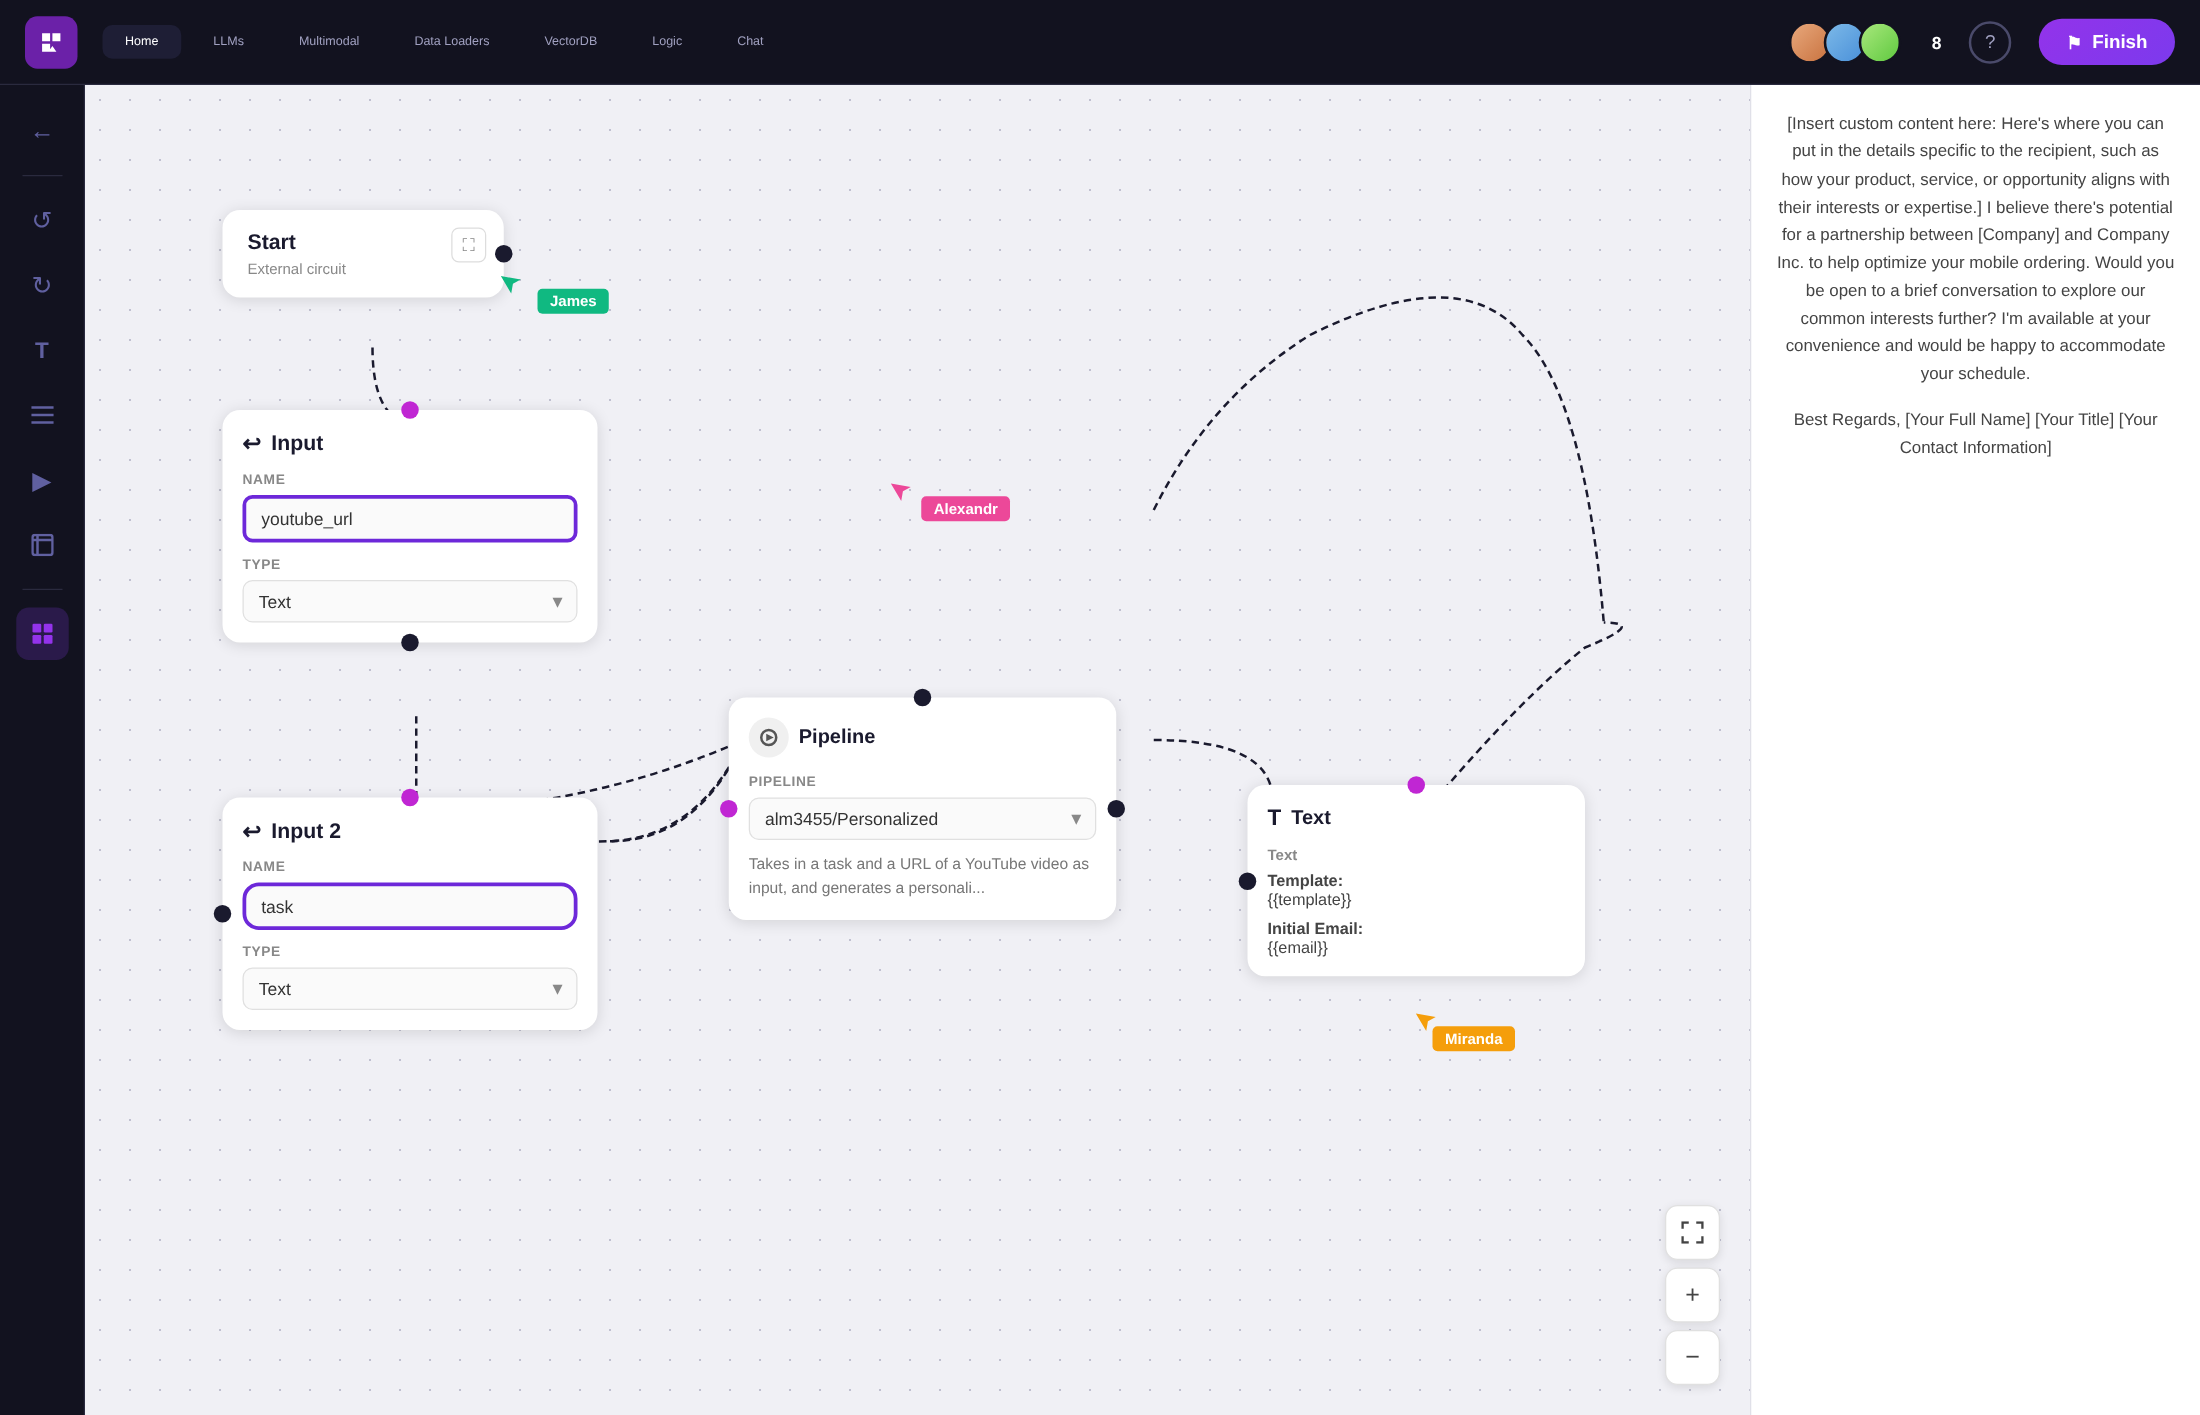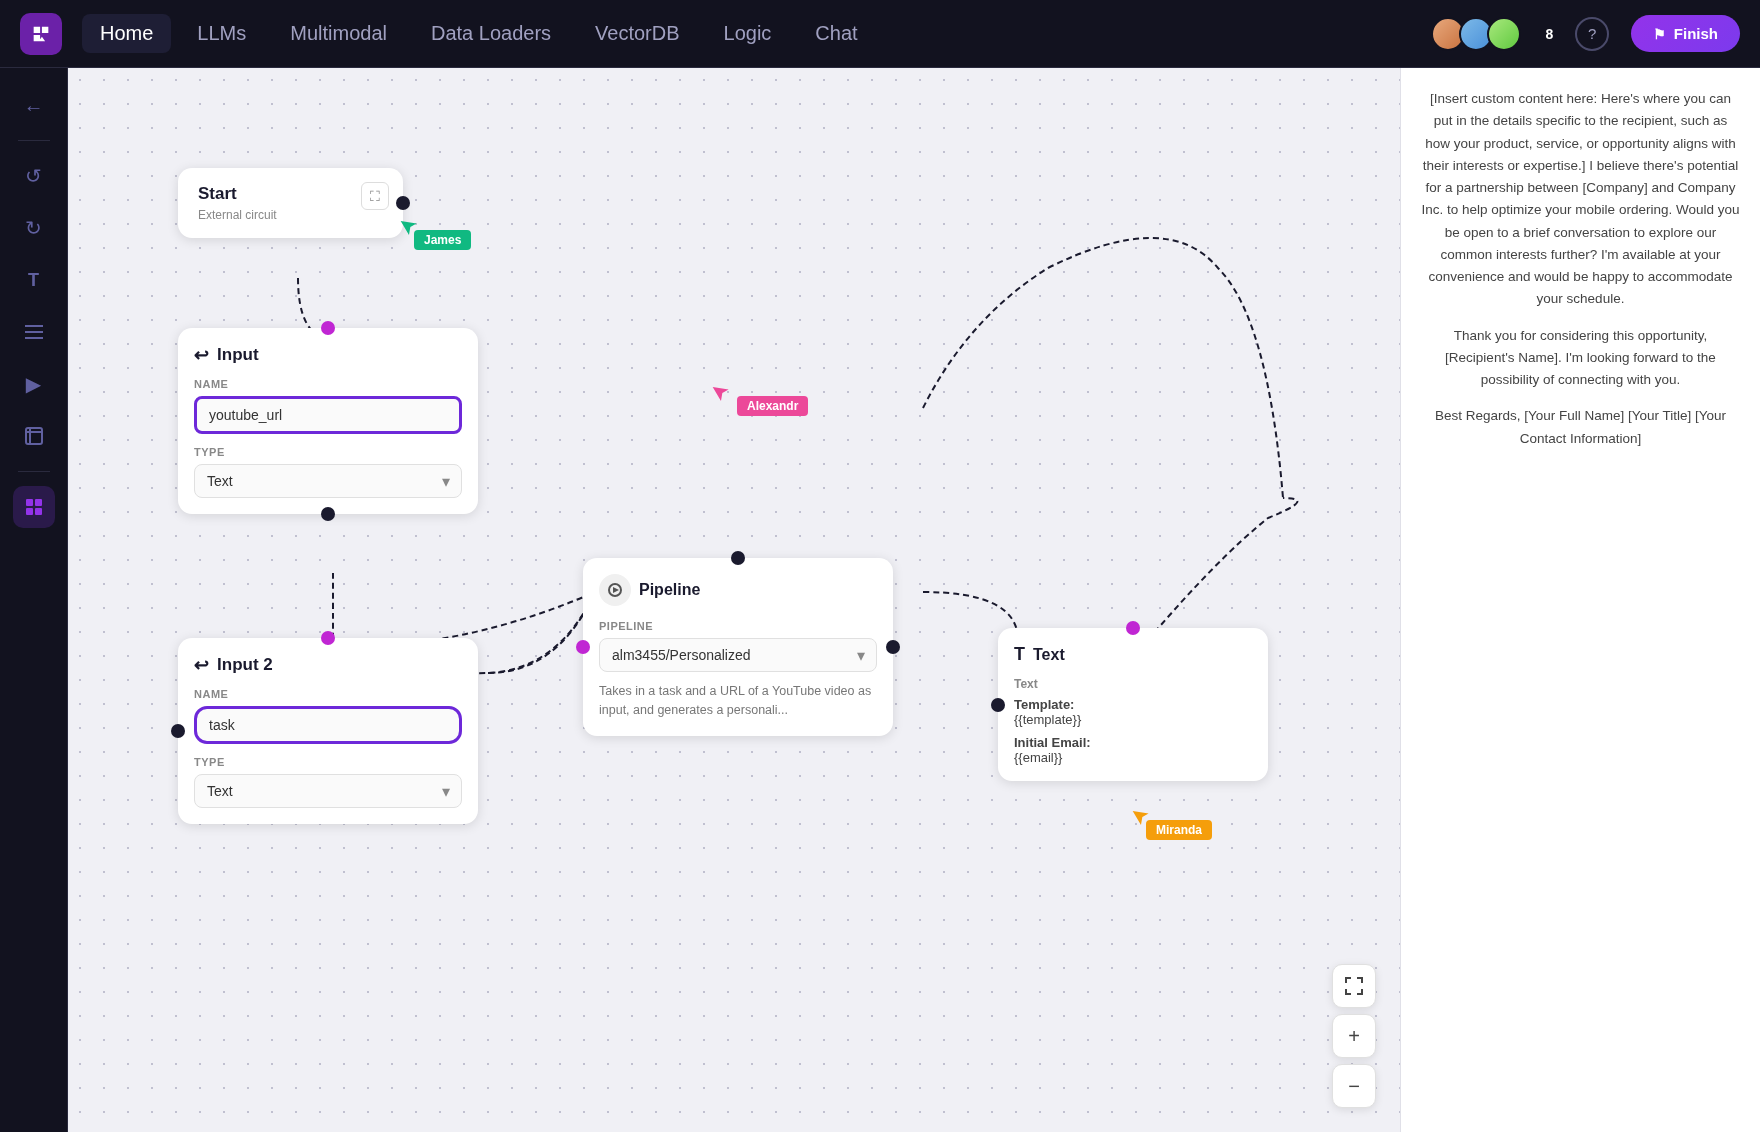--- a/index.html
+++ b/index.html
@@ -11,21 +11,21 @@
       background: #12121f; padding: 0 20px; gap: 8px;
       border-bottom: 1px solid #2a2a3e; position: relative; z-index: 100;
     }
     .nav-logo {
       width: 42px; height: 42px; background: #6b21a8; border-radius: 10px;
       display: flex; align-items: center; justify-content: center; margin-right: 12px;
       flex-shrink: 0;
     }
     .nav-logo svg { width: 22px; height: 22px; fill: white; }
     .nav-tab {
-      padding: 8px 18px; border-radius: 8px; font-size: 20px; font-weight: 500;
+      padding: 8px 18px; border-radius: 8px; font-size: 10px; font-weight: 500;
       color: #a0a0c0; cursor: pointer; border: none; background: transparent;
     }
     .nav-tab.active { background: #1e1e35; color: white; }
     .nav-spacer { flex: 1; }
     .nav-avatars { display: flex; align-items: center; gap: -6px; margin-right: 8px; }
     .nav-avatar {
       width: 34px; height: 34px; border-radius: 50%; border: 2px solid #12121f;
       margin-right: -6px; overflow: hidden;
     }
     .avatar1 { background: linear-gradient(135deg, #e8a87c, #c97340); }
@@ -333,21 +333,21 @@
       <div style="font-size:13px;color:#444;margin-top:8px;">
         <span style="font-weight:600;">Initial Email:</span>
         <br><span>{{email}}</span>
       </div>
     </div>
 
     <div style="position:absolute; left:332px; top:148px; z-index:60; pointer-events:none;">
       <svg width="20" height="20" viewBox="0 0 20 20" fill="#10b981" style="transform:rotate(-20deg);">
         <path d="M3 2l14 8-7 1-4 7z"></path>
       </svg>
-      <div class="cursor-label" style="background:#10b981; margin-left:14px; margin-top:-10px;">James</div>
+      <div class="cursor-label" style="background:#10b981; margin-left:30px; margin-top:-10px;">James</div>
     </div>
 
     <div style="position:absolute; left:644px; top:314px; z-index:60; pointer-events:none;">
       <svg width="20" height="20" viewBox="0 0 20 20" fill="#ec4899" style="transform:rotate(-20deg);">
         <path d="M3 2l14 8-7 1-4 7z"></path>
       </svg>
       <div class="cursor-label" style="background:#ec4899; margin-left:25px; margin-top:-10px;">Alexandr</div>
     </div>
 
     <div style="position:absolute; left:1064px; top:738px; z-index:60; pointer-events:none;">
@@ -368,18 +368,17 @@
       </div>
       <div class="zoom-btn">+</div>
       <div class="zoom-btn">−</div>
     </div>
 
   </div>
 
   <div class="right-panel">
     <div class="right-panel-text">
       <p>[Insert custom content here: Here's where you can put in the details specific to the recipient, such as how your product, service, or opportunity aligns with their interests or expertise.] I believe there's potential for a partnership between [Company] and Company Inc. to help optimize your mobile ordering. Would you be open to a brief conversation to explore our common interests further? I'm available at your convenience and would be happy to accommodate your schedule.</p>
-      <p>Thank you for considering this opportunity, [Recipient's Name]. I'm looking forward to the possibility of connecting with you.</p>
       <p>Best Regards, [Your Full Name] [Your Title] [Your Contact Information]</p>
     </div>
   </div>
 
 </div>
 
 </body></html>

